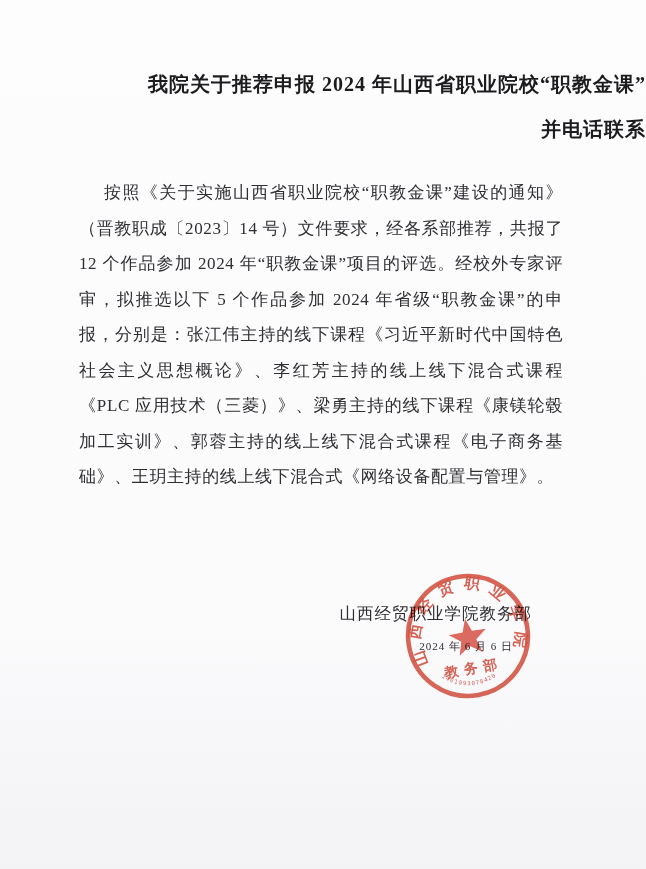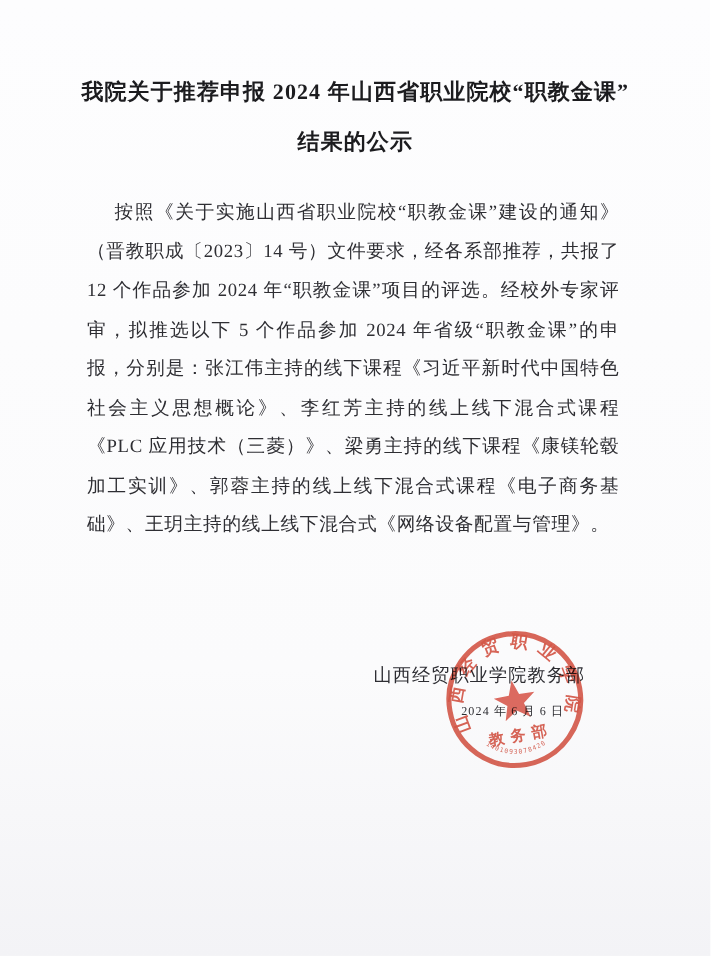--- a/index.html
+++ b/index.html
@@ -11,21 +11,21 @@
   }
   .page {
     position: relative;
     width: 646px; height: 869px;
     background: linear-gradient(180deg, #fdfdfe 0%, #fbfbfc 70%, #f3f3f6 100%);
     color: #2b2b30;
   }
   .title {
     position: absolute;
     top: 62px; left: 0; right: 0;
-    text-align: center;
+    text-align: right;
     font-size: 20px;
     font-weight: bold;
     color: #1c1c1f;
     line-height: 45px;
     letter-spacing: 1px;
   }
   .body-text {
     position: absolute;
     top: 175px; left: 79px;
     width: 484px;
@@ -60,21 +60,21 @@
     opacity: 0.88;
   }
 </style>
 </head>
 <body>
 
 <div class="page">
 
   <div class="title">
     <div>我院关于推荐申报 2024 年山西省职业院校“职教金课”</div>
-    <div>结果的公示</div>
+    <div>并电话联系</div>
   </div>
 
   <div class="body-text">
     <p>按照《关于实施山西省职业院校“职教金课”建设的通知》（晋教职成〔2023〕14 号）文件要求，经各系部推荐，共报了 12 个作品参加 2024 年“职教金课”项目的评选。经校外专家评审，拟推选以下 5 个作品参加 2024 年省级“职教金课”的申报，分别是：张江伟主持的线下课程《习近平新时代中国特色社会主义思想概论》、李红芳主持的线上线下混合式课程《PLC 应用技术（三菱）》、梁勇主持的线下课程《康镁轮毂加工实训》、郭蓉主持的线上线下混合式课程《电子商务基础》、王玥主持的线上线下混合式《网络设备配置与管理》。</p>
   </div>
 
   <div class="signature-org">山西经贸职业学院教务部</div>
   <div class="signature-date">2024 年 6 月 6 日</div>
 
   <svg class="seal" viewBox="0 0 124 124" xmlns="http://www.w3.org/2000/svg" aria-hidden="true">

